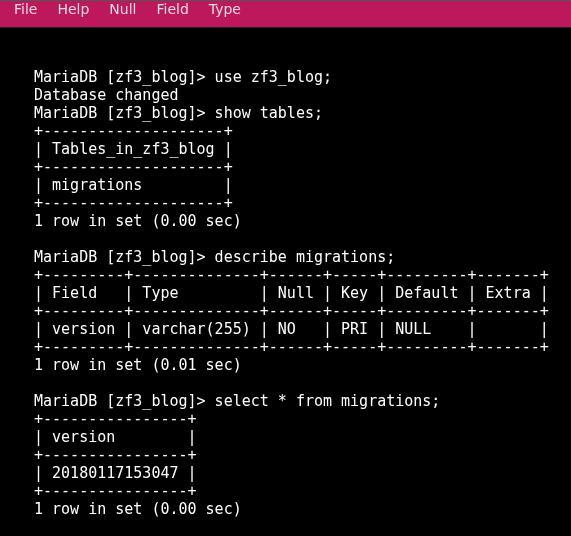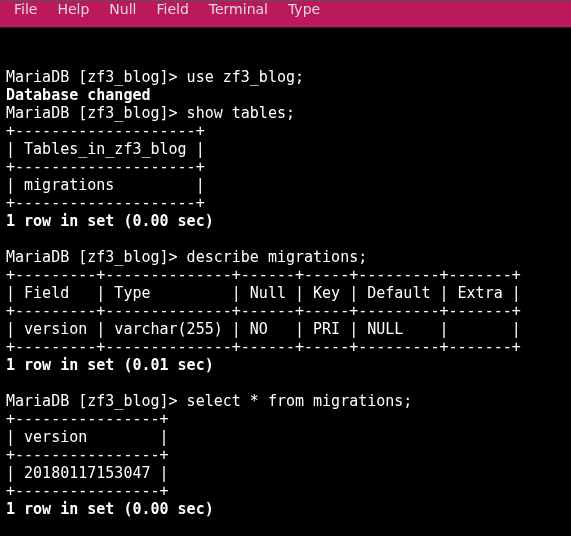--- a/index.html
+++ b/index.html
@@ -26,31 +26,30 @@
       font-family: "DejaVu Sans", sans-serif;
       font-size: 14px;
       padding: 0 10px;
       cursor: default;
     }
     .terminal {
       padding: 4px 6px;
       line-height: 18px;
       white-space: pre;
     }
-    .line { display: block; min-height: 18px; }
-    .bold { font-weight: bold; }
+    .line { display: block; min-height: 18px; margin-left: 28px; }
+    .bold { font-weight: normal; }
   </style>
 </head>
 <body>
 
 <div class="menubar">
   <span class="menu-item">File</span>
   <span class="menu-item">Help</span>
   <span class="menu-item">Null</span>
   <span class="menu-item">Field</span>
-  <span class="menu-item">Terminal</span>
   <span class="menu-item">Type</span>
 </div>
 
 <div class="terminal">
   <div id="lines"><span class="line">MariaDB [zf3_blog]&gt; use zf3_blog;</span><span class="line bold">Database changed</span><span class="line">MariaDB [zf3_blog]&gt; show tables;</span><span class="line">+--------------------+</span><span class="line">| Tables_in_zf3_blog |</span><span class="line">+--------------------+</span><span class="line">| migrations         |</span><span class="line">+--------------------+</span><span class="line bold">1 row in set (0.00 sec)</span><span class="line"></span><span class="line">MariaDB [zf3_blog]&gt; describe migrations;</span><span class="line">+---------+--------------+------+-----+---------+-------+</span><span class="line">| Field   | Type         | Null | Key | Default | Extra |</span><span class="line">+---------+--------------+------+-----+---------+-------+</span><span class="line">| version | varchar(255) | NO   | PRI | NULL    |       |</span><span class="line">+---------+--------------+------+-----+---------+-------+</span><span class="line bold">1 row in set (0.01 sec)</span><span class="line"></span><span class="line">MariaDB [zf3_blog]&gt; select * from migrations;</span><span class="line">+----------------+</span><span class="line">| version        |</span><span class="line">+----------------+</span><span class="line">| 20180117153047 |</span><span class="line">+----------------+</span><span class="line bold">1 row in set (0.00 sec)</span><span class="line"></span></div>
   
 </div>
 
 </body></html>

